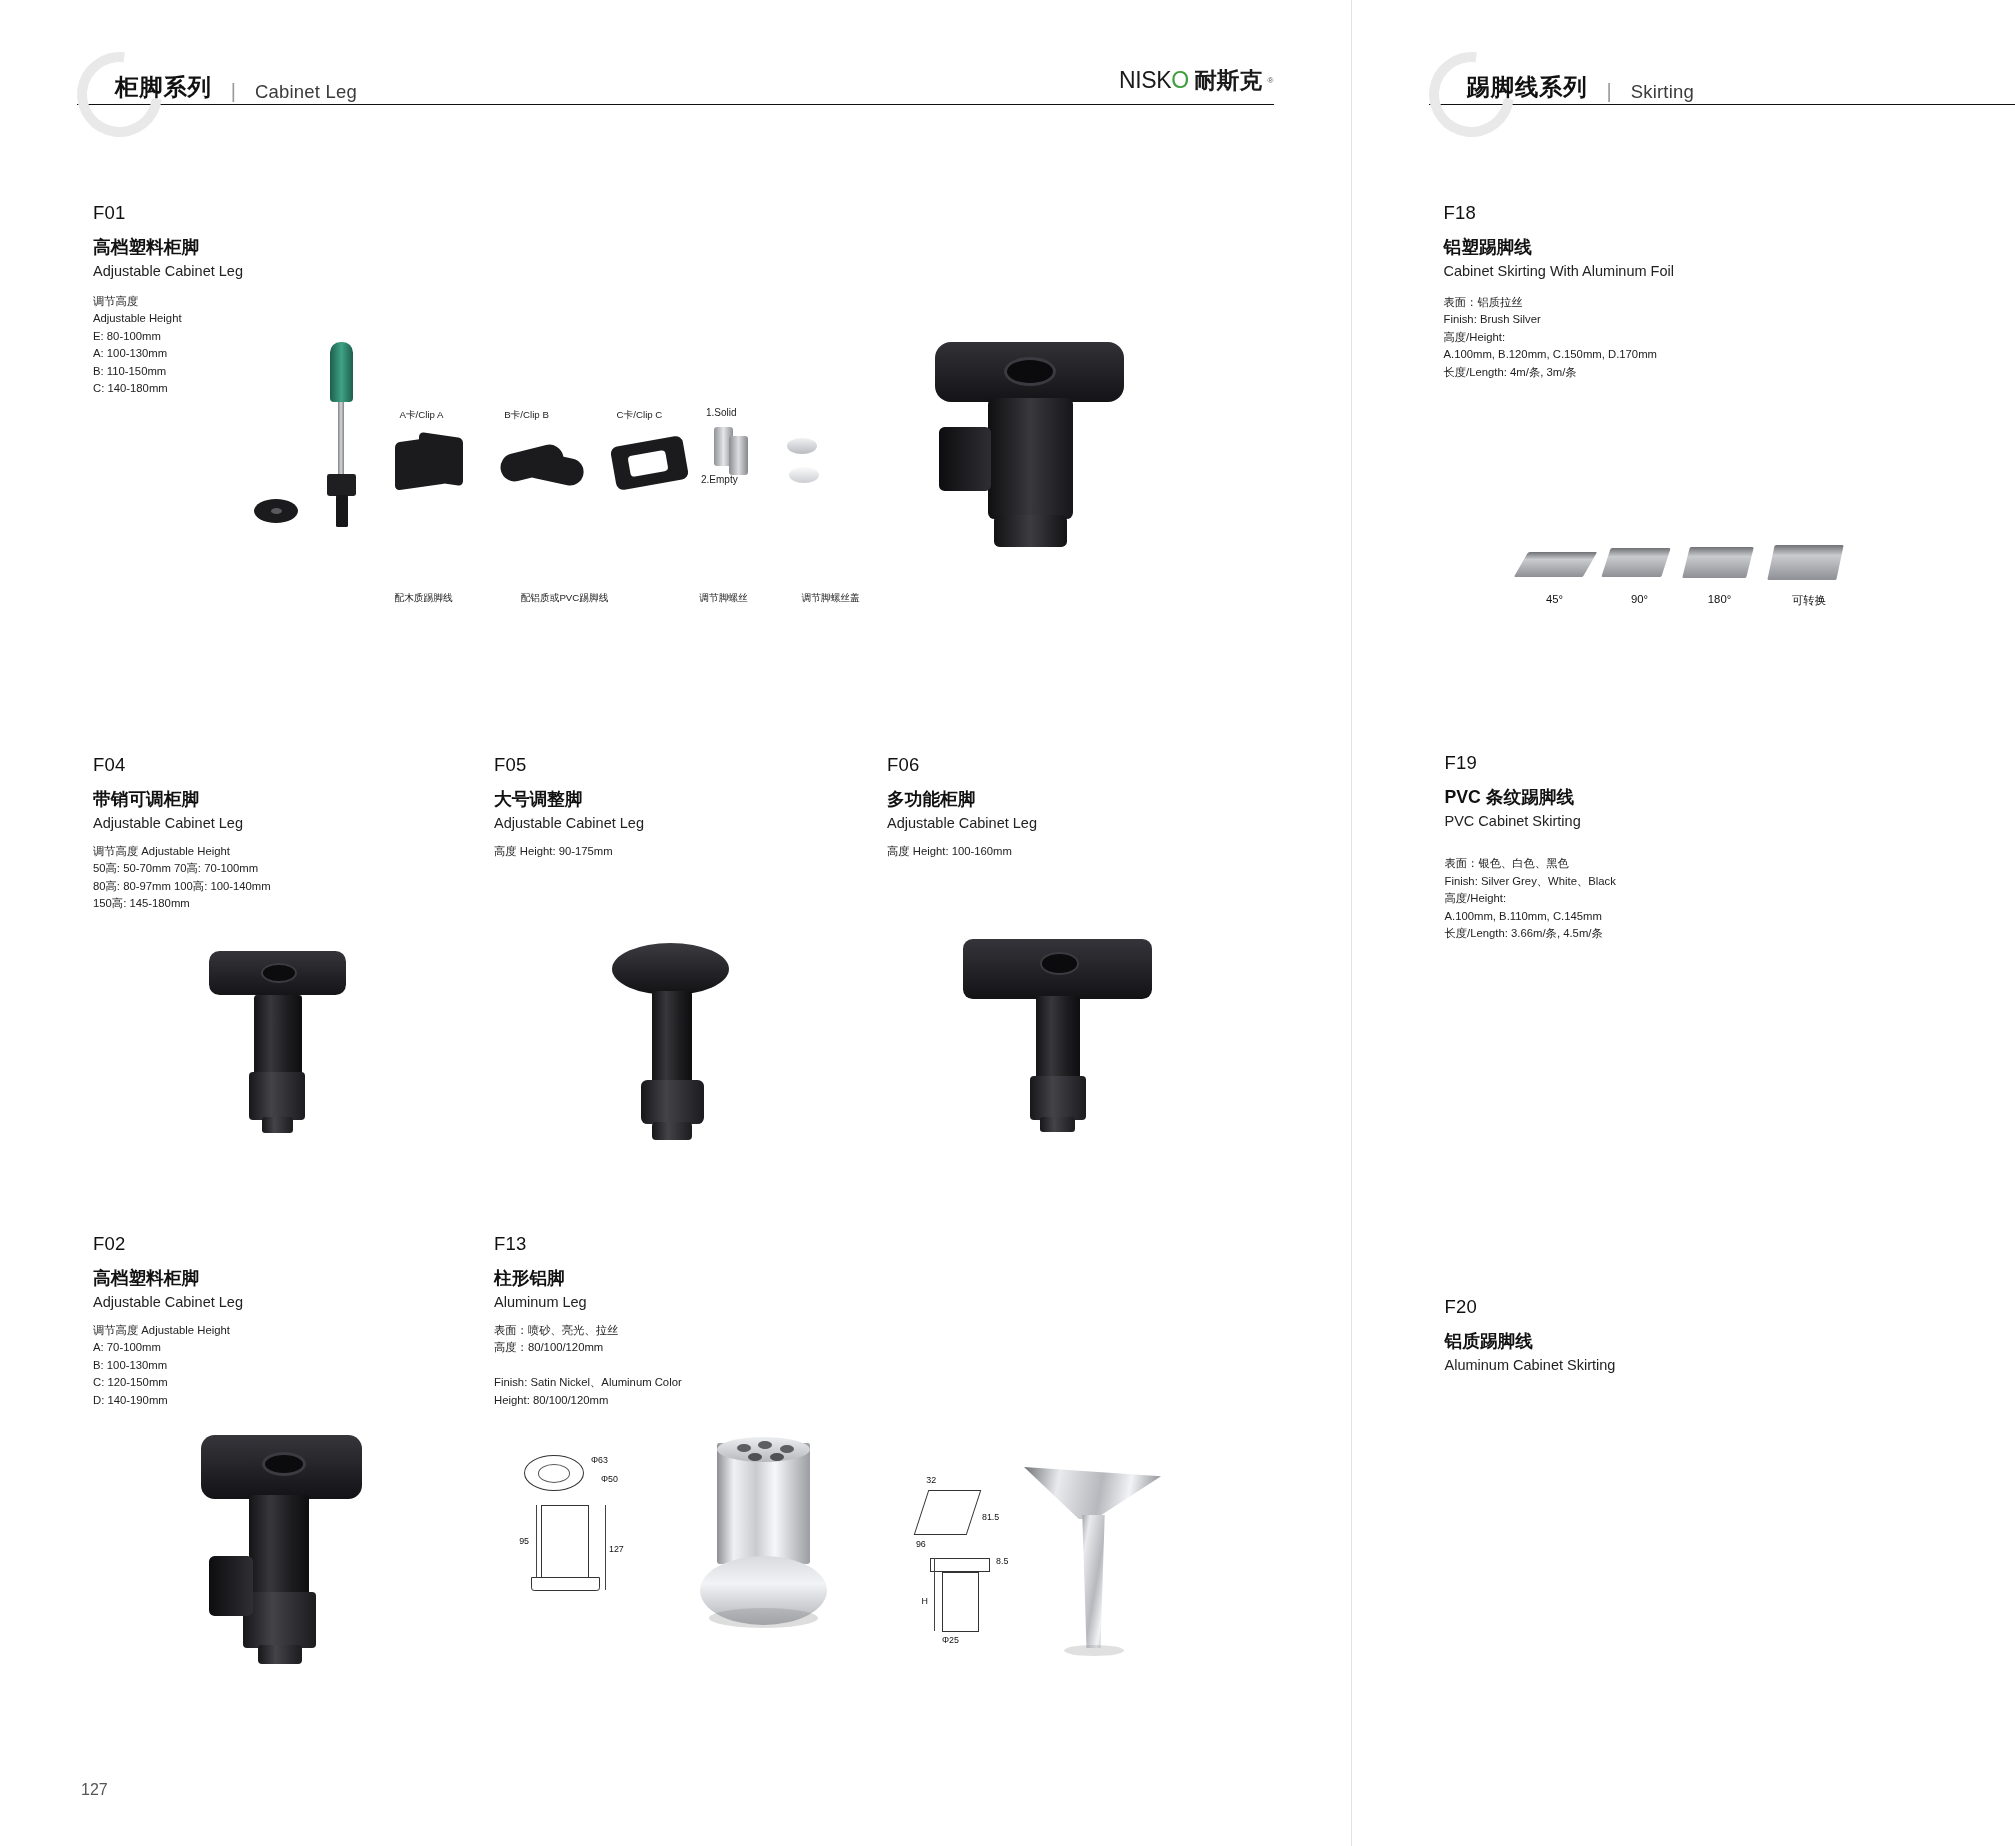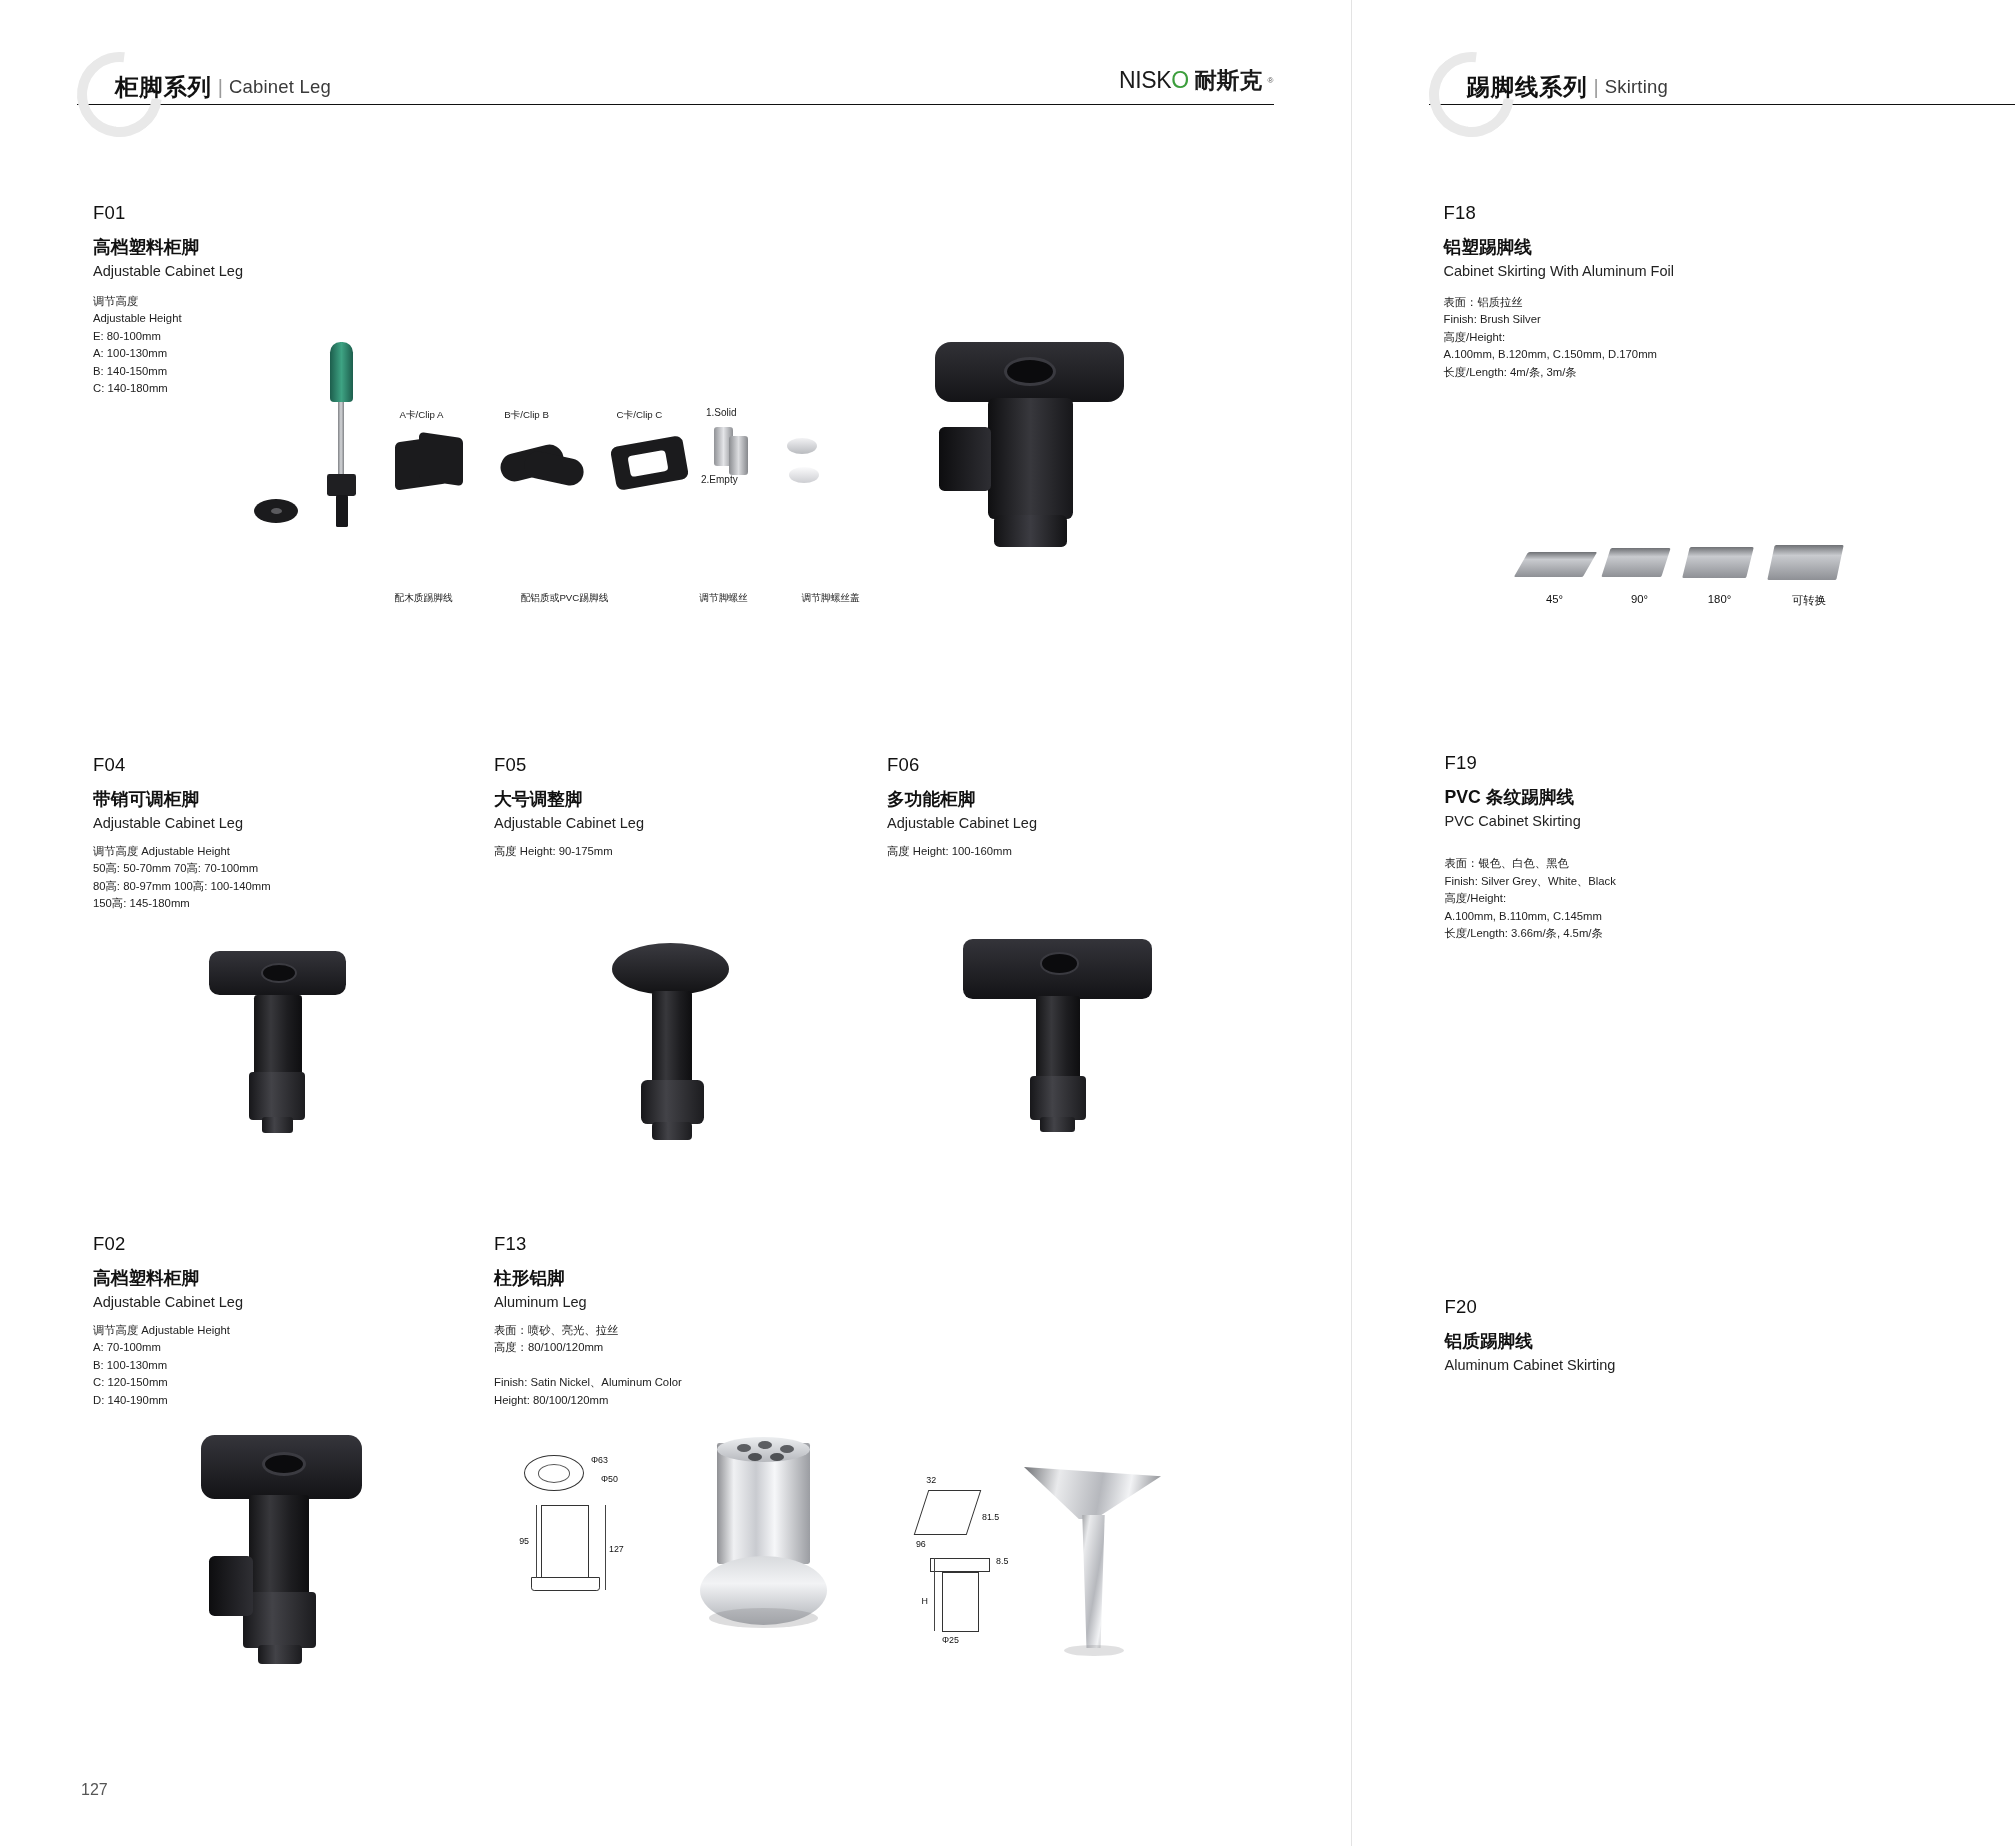--- a/index.html
+++ b/index.html
@@ -49,22 +49,22 @@
     border-radius: 50%;
     border: 10.5px solid #e9e9e9;
     border-right-color: transparent;
     transform: rotate(-38deg);
     z-index: 1;
   }
   .hdr-title {
     position: absolute;
     left: 38px; top: 23.4px;
     display: flex;
-    align-items: center;
-    gap: 6px;
+    align-items: flex-end;
+    gap: 19px;
     z-index: 2;
     background: transparent;
   }
   .hdr-cn {
     font-size: 23.4px;
     font-weight: bold;
     color: #111;
     letter-spacing: 0.8px;
   }
   .hdr-sep {
@@ -234,21 +234,21 @@
     </div>
 
     <div class="prod" style="left:93px; top:202px; width:1169px;">
       <div class="code">F01</div>
       <div class="name-cn">高档塑料柜脚</div>
       <div class="name-en">Adjustable Cabinet Leg</div>
       <div class="spec" style="margin-top:13.7px;">调节高度
 Adjustable Height
 E: 80-100mm
 A: 100-130mm
-B: 140-150mm
+B: 110-150mm
 C: 140-180mm</div>
     </div>
 
     <div class="f01-art" style="left:226px; top:334px; width:1032px; height:306px;">
 
       <div class="blackpart" style="left:28px; top:165px; width:44px; height:24px; border-radius:50%;"></div>
       <div class="greypart" style="left:45px; top:174px; width:11.3px; height:6.4px; border-radius:50%; background:#5a5a5e;"></div>
 
       <div style="position:absolute; left:104px; top:8px; width:22.6px; height:60px; background:linear-gradient(90deg,#1d5e4d,#3ea383,#1d5e4d); border-radius:10.5px 10.5px 4px 4px;"></div>
       <div style="position:absolute; left:112px; top:68px; width:6.4px; height:73px; background:linear-gradient(90deg,#7e8084,#d5d7da,#808286);"></div>

